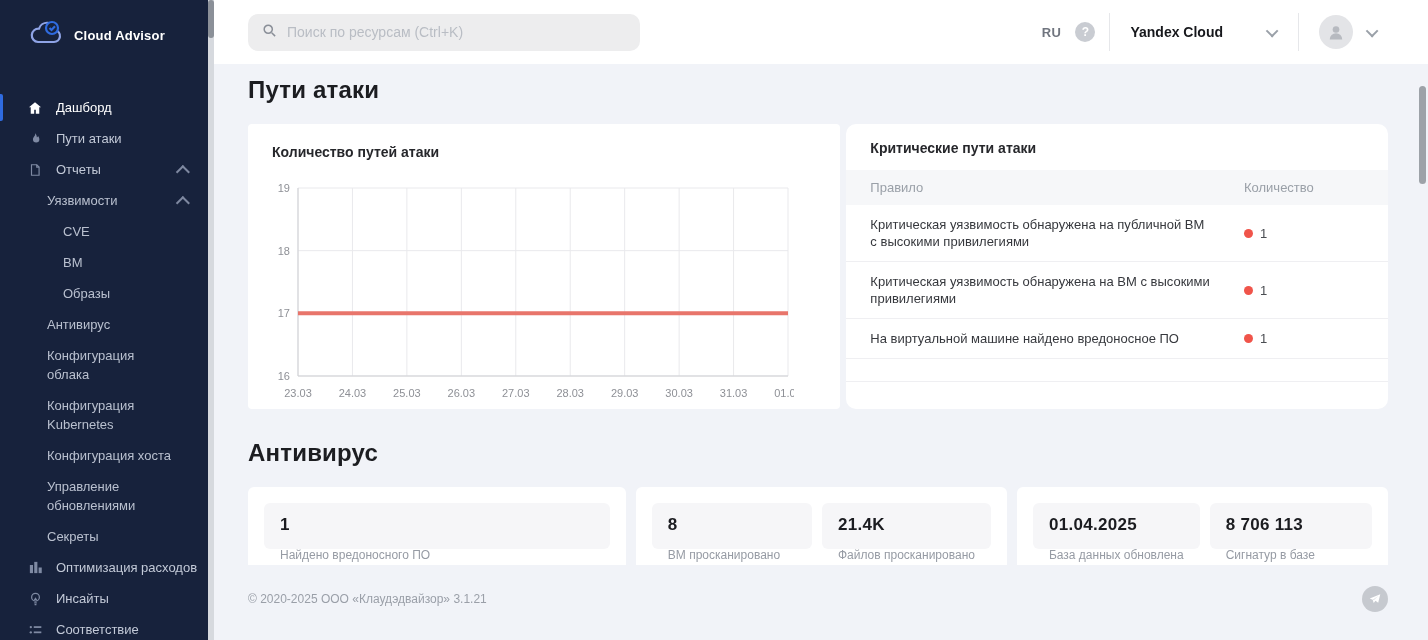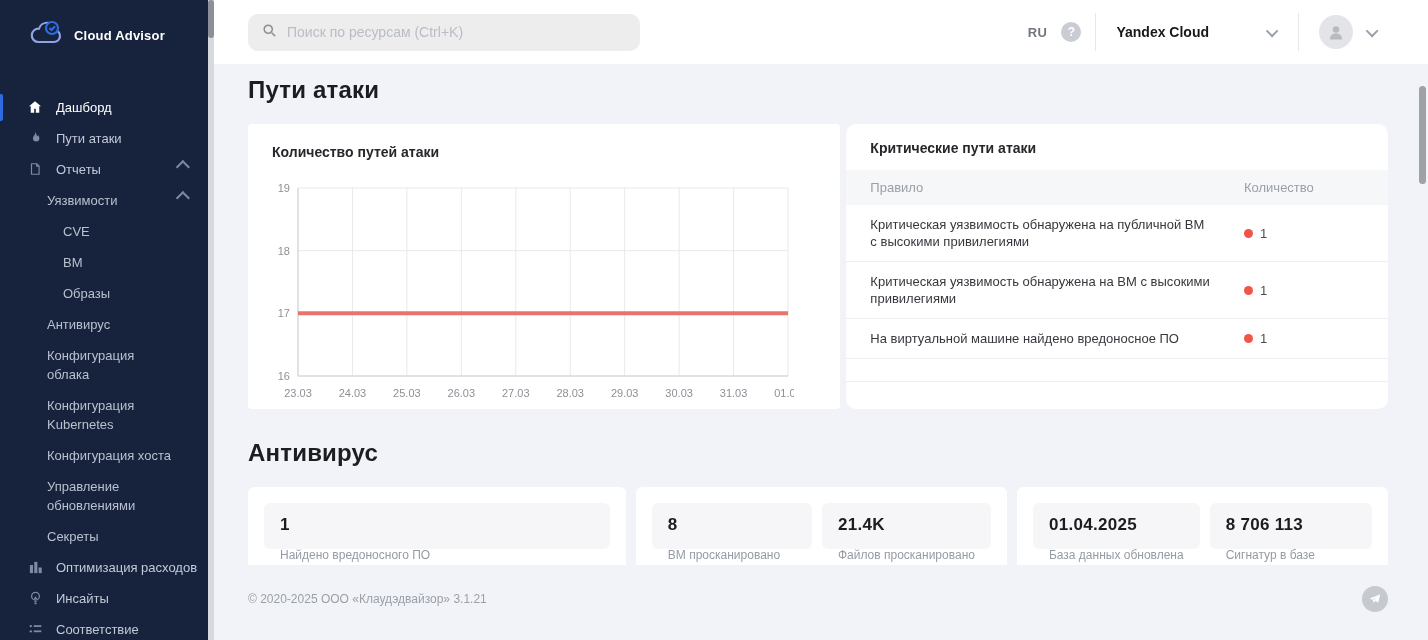--- a/index.html
+++ b/index.html
@@ -5,42 +5,42 @@
   * { margin:0; padding:0; box-sizing:border-box; }
   html,body { width:1428px; height:640px; overflow:hidden; }
   body { font-family:"Liberation Sans", sans-serif; background:#f1f3f8; color:#222; }
   .app { display:flex; width:1428px; height:640px; }
 
   
   .sidebar { position:relative; width:214px; height:640px; background:#17223c; flex:0 0 214px; }
   .logo { display:flex; align-items:center; gap:10px; padding:20px 0 0 30px; }
   .logo-text { color:#fff; font-size:13px; font-weight:700; letter-spacing:.2px; }
   .nav { margin-top:42px; }
-  .nav-item { position:relative; display:flex; gap:12px; padding:6px 14px 6px 26px;
+  .nav-item { position:relative; display:flex; align-items:center; gap:12px; padding:6px 14px 6px 26px;
               font-size:13px; line-height:19px; color:#c3cad8; cursor:pointer; }
   .nav-item .icon { width:18px; height:18px; flex:0 0 18px; display:flex; align-items:center; justify-content:center; }
   .nav-item.lvl1 { padding-left:47px; color:#b9c0cf; }
   .nav-item.lvl2 { padding-left:63px; color:#b9c0cf; }
   .nav-item.active { color:#ffffff; }
   .nav-item.active::before { content:""; position:absolute; left:0; top:2px; bottom:2px; width:3px; background:#2f6be0; border-radius:0 2px 2px 0; }
   .chevron-up { margin-left:auto; margin-right:10px; width:10px; height:10px; border-left:2px solid #7e88a0; border-top:2px solid #7e88a0; transform:rotate(45deg) translateY(3px); }
   .side-scroll { position:absolute; right:0; top:0; width:6px; height:640px; background:#d6d9de; }
   .side-scroll .thumb { position:absolute; top:0; left:0; width:6px; height:38px; background:#8b9098; border-radius:3px; }
 
   
   .main { position:relative; flex:1; display:flex; flex-direction:column; height:640px; background:#f1f3f8; }
   .topbar { height:64px; background:#ffffff; display:flex; align-items:center; padding:0 44px 0 34px; flex:0 0 64px; }
   .search { display:flex; align-items:center; gap:10px; width:392px; height:37px; background:#ededee; border-radius:10px; padding:0 14px; }
   .search input { border:none; outline:none; background:transparent; font-size:14px; color:#555; width:100%; font-family:"Liberation Sans",sans-serif; }
   .search input::placeholder { color:#b9bdc4; }
   .topbar-right { margin-left:auto; display:flex; align-items:center; gap:14px; }
   .lang { font-size:13px; font-weight:700; color:#70757f; letter-spacing:.5px; }
   .help { width:20px; height:20px; border-radius:50%; background:#c9ccd2; color:#fff; font-size:12px; font-weight:700; display:flex; align-items:center; justify-content:center; }
   .vdiv { width:1px; height:38px; background:#e6e7ea; }
-  .org { display:flex; align-items:center; gap:60px; padding:0 6px; cursor:pointer; }
+  .org { display:flex; align-items:center; gap:46px; padding:0 6px; cursor:pointer; }
   .org-name { font-size:14px; font-weight:700; color:#17181c; }
   .chev-down { width:9px; height:9px; border-left:2px solid #9aa0a8; border-bottom:2px solid #9aa0a8; transform:rotate(-45deg) translateY(-2px); }
   .avatar { width:34px; height:34px; border-radius:50%; background:#e3e4e7; display:flex; align-items:center; justify-content:center; }
 
   .content { flex:1; padding:12px 40px 0 34px; overflow:hidden; }
   h1.section { font-size:24px; font-weight:700; color:#1c1d21; letter-spacing:.2px; }
   .attack-title { margin-bottom:20px; }
   .av-title { margin-top:30px; margin-bottom:20px; }
 
   .cards-row { display:flex; gap:6px; height:285px; }

